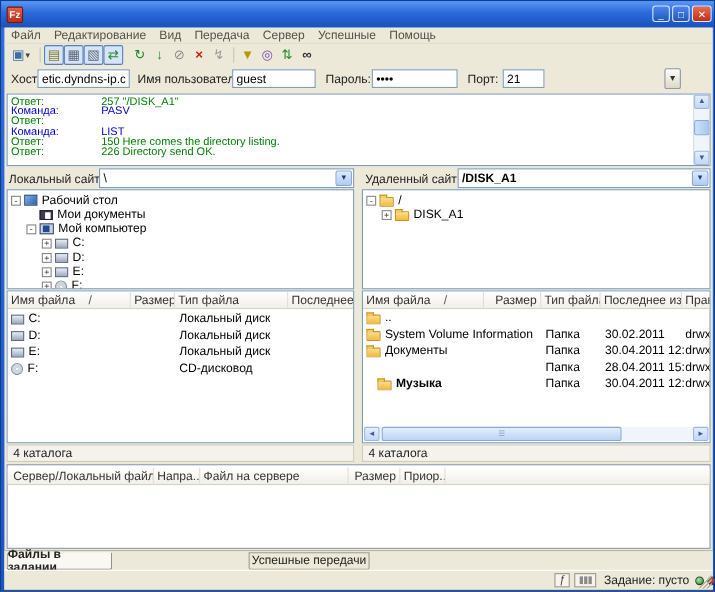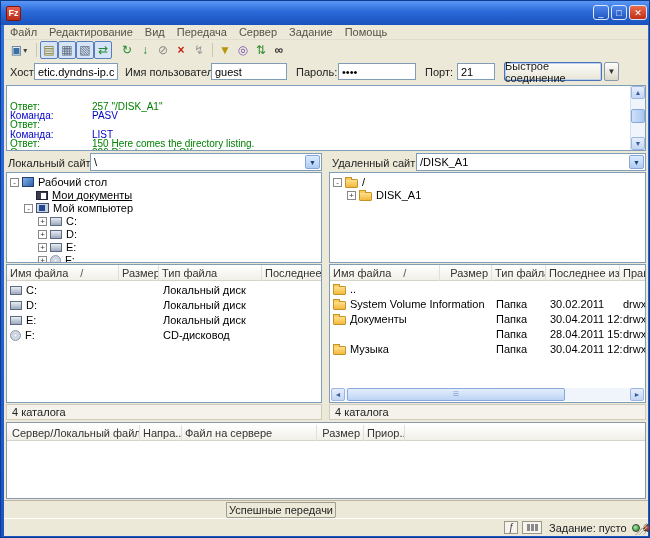--- a/index.html
+++ b/index.html
@@ -148,21 +148,21 @@
   </div>
 
   <div class="client">
 
     <div class="menubar">
       <span class="menu-item">Файл</span>
       <span class="menu-item">Редактирование</span>
       <span class="menu-item">Вид</span>
       <span class="menu-item">Передача</span>
       <span class="menu-item">Сервер</span>
-      <span class="menu-item">Задание</span>
+      <span class="menu-item">Успешные</span>
       <span class="menu-item">Помощь</span>
     </div>
 
     <div class="toolbar">
       <div class="tbtn" style="left:2px;width:26px;color:#3a6ea5;">
         <span>▣</span>
         <span class="dd-arrow">▾</span>
       </div>
       <div class="tsep" style="left:32px;"></div>
       <div class="tbtn pressed" style="left:36px;color:#8a7d20;">
@@ -209,28 +209,27 @@
 
     <div class="quickbar">
       <span class="lbl" style="left:6px;">Хост:</span>
       <input class="qinput" style="left: 30px; width: 84px;" value="etic.dyndns-ip.com">
       <span class="lbl" style="left:121px;">Имя пользователя</span>
       <input class="qinput" style="left: 207px; width: 76px;" value="guest">
       <span class="lbl" style="left:292px;">Пароль:</span>
       <input class="qinput" style="left: 334px; width: 78px;" value="••••">
       <span class="lbl" style="left:421px;">Порт:</span>
       <input class="qinput" style="left: 453px; width: 38px;" value="21">
-      <div class="qbtn" style="left:500px;width:98px;">Быстрое соединение</div>
       <div class="qbtn-dd" style="left:600px;">
         <span>▼</span>
       </div>
     </div>
 
     <div class="log">
-      <div style="padding-top:16px;">
+      <div style="padding-top:2px;">
         <div class="log-line resp">
           <span class="log-label">Ответ:</span>
           <span>257 "/DISK_A1"</span>
           </div>
         <div class="log-line cmd">
           <span class="log-label">Команда:</span>
           <span>PASV</span>
           </div>
         <div class="log-line resp">
           <span class="log-label">Ответ:</span>
@@ -254,33 +253,33 @@
         <div class="sbtn" style="bottom:0;">▼</div>
       </div>
     </div>
 
     <span class="site-label" style="left:4px;">Локальный сайт:</span>
     <div class="combo" style="left:86px;width:232px;">
       <span>\</span>
       <span class="cdd">▼</span>
     </div>
     <span class="site-label" style="left:328px;">Удаленный сайт:</span>
-    <div class="combo" style="left:412px;width:230px;">
+    <div class="combo" style="left:412px;width:230px;font-weight:bold;">
       <span>/DISK_A1</span>
       <span class="cdd">▼</span>
     </div>
 
     <div class="panel" style="left:2px;top:147px;width:316px;height:91px;">
       <div style="padding:2px 0 0 3px;">
         <div class="tree-row">
           <span class="expander">-</span>
           <span class="ic i-desktop"></span>
           <span>Рабочий стол</span>
           </div>
-        <div class="tree-row" style="margin-left:14px;text-decoration:underline;">
+        <div class="tree-row" style="margin-left:14px;">
           <span class="exp-space"></span>
           <span class="ic i-docs"></span>
           <span>Мои документы</span>
           </div>
         <div class="tree-row" style="margin-left:14px;">
           <span class="expander">-</span>
           <span class="ic i-computer"></span>
           <span>Мой компьютер</span>
           </div>
         <div class="tree-row" style="margin-left:28px;">
@@ -399,21 +398,21 @@
         <span class="cell" style="left:166px;width:50px;">Папка</span>
         <span class="cell" style="left:220px;width:72px;">30.04.2011 12:...</span>
         <span class="cell" style="left:293px;width:24px;">drwx</span>
         </div>
       <div class="lrow" style="top:63px;">
         <span class="cell" style="left:166px;width:50px;">Папка</span>
         <span class="cell" style="left:220px;width:72px;">28.04.2011 15:...</span>
         <span class="cell" style="left:293px;width:24px;">drwx</span>
         </div>
       <div class="lrow" style="top:78px;">
-        <span class="cell" style="left:3px;width:160px;">
+        <span class="cell" style="left:13px;width:160px;font-weight:bold;">
             <span class="ic i-folder"></span>
             <span>Музыка</span>
           </span>
         <span class="cell" style="left:166px;width:50px;">Папка</span>
         <span class="cell" style="left:220px;width:72px;">30.04.2011 12:...</span>
         <span class="cell" style="left:293px;width:24px;">drwx</span>
         </div>
       <div class="hscroll">
         <div class="hbtn" style="left:0;">◄</div>
         <div class="hthumb"></div>
@@ -428,20 +427,21 @@
       <div class="queue-header">
         <div class="hcell" style="left:2px;width:131px;">Сервер/Локальный файл</div>
         <div class="hcell" style="left:133px;width:42px;">Напра...</div>
         <div class="hcell" style="left:175px;width:135px;">Файл на сервере</div>
         <div class="hcell right" style="left:310px;width:47px;">Размер</div>
         <div class="hcell" style="left:357px;width:41px;">Приор...</div>
       </div>
     </div>
 
     <div class="tabs">
+      <div class="tab active" style="left:2px;width:96px;">Файлы в задании</div>
       <div class="tab" style="left:222px;width:110px;">Успешные передачи</div>
     </div>
 
     <div class="statusbar">
       <div class="sb-icon" style="left:500px;width:14px;font-style:italic;font-size:10px;color:#444;">ƒ</div>
       <div class="sb-icon" style="left:518px;width:20px;gap:1px;">
         <span style="width:3px;height:7px;background:#8a8a8a;display:inline-block;"></span>
         <span style="width:3px;height:7px;background:#8a8a8a;display:inline-block;"></span>
         <span style="width:3px;height:7px;background:#8a8a8a;display:inline-block;"></span>
       </div>

